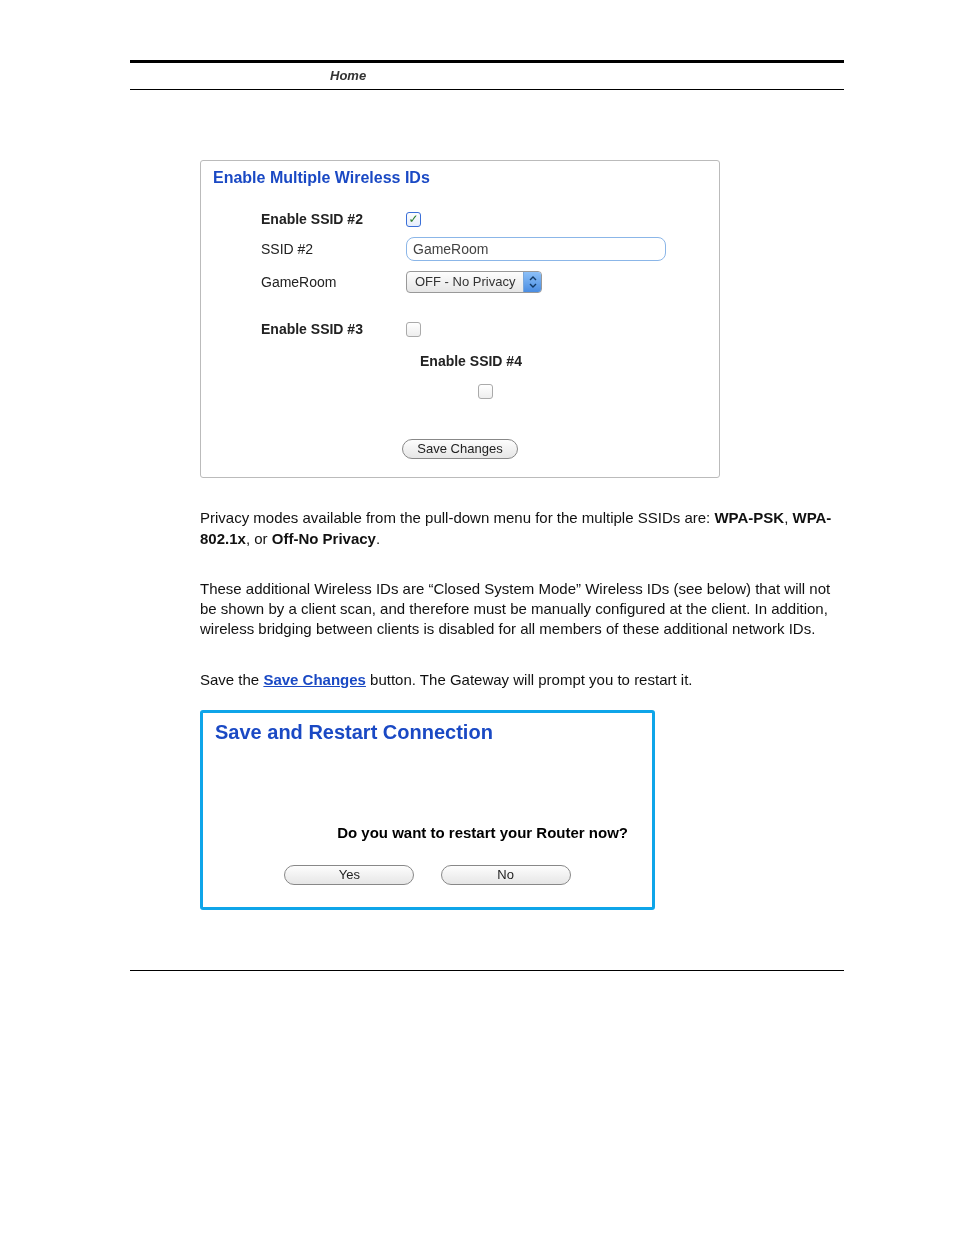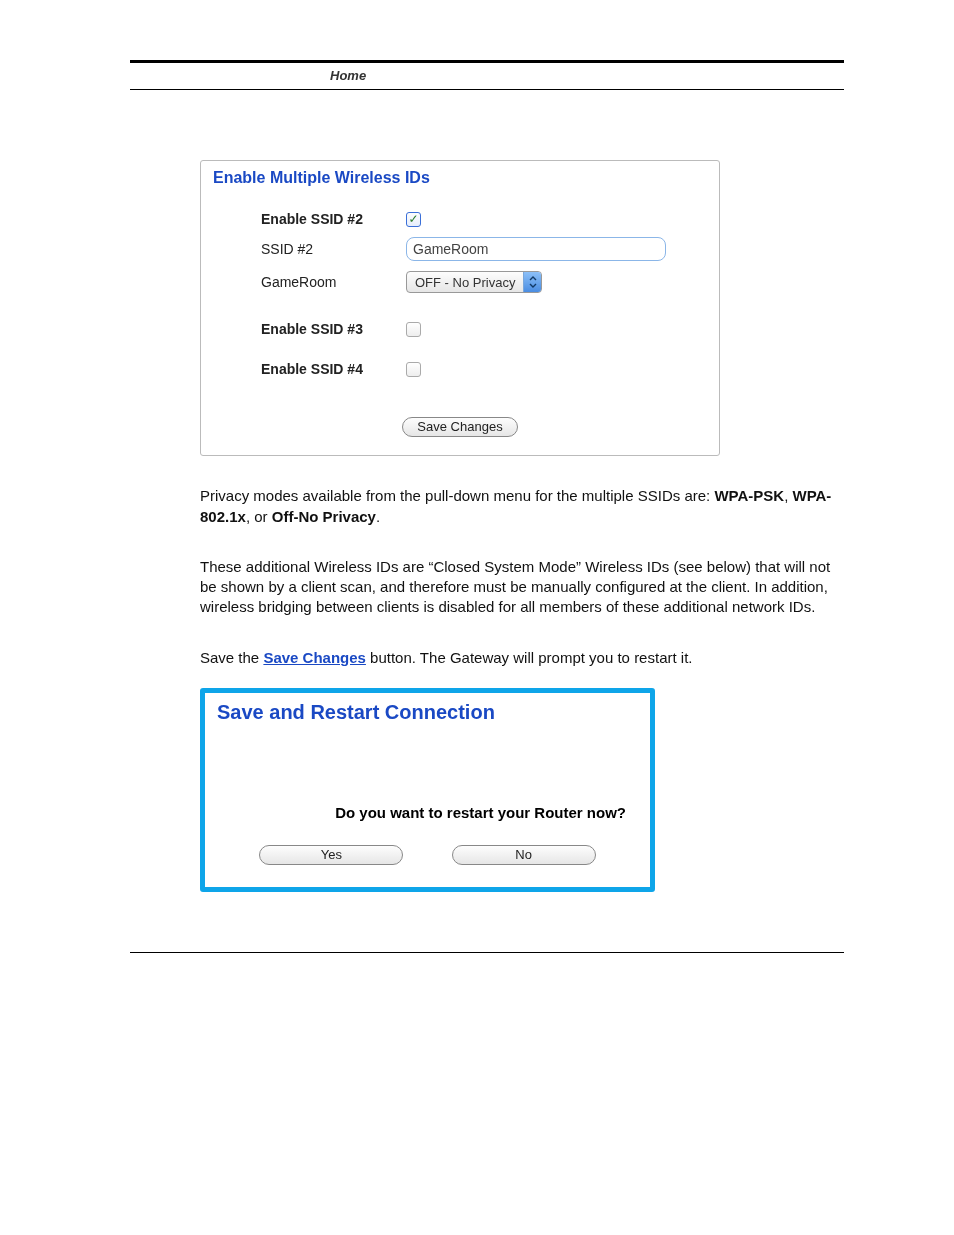--- a/index.html
+++ b/index.html
@@ -78,21 +78,21 @@
     border: 1px solid #8bb6e8;
     border-radius: 8px;
     padding: 3px 6px;
     font-family: "Lucida Grande", Arial, sans-serif;
     font-size: 14px;
     color: #444;
     background: #fff;
   }
   .select-pill {
     display: inline-flex;
-    align-items: center;
+    align-items: flex-start;
     border: 1px solid #999;
     border-radius: 4px;
     background: linear-gradient(#fdfdfd,#e6e6e6);
     font-family: "Lucida Grande", Arial, sans-serif;
     font-size: 13px;
     color: #333;
     overflow: hidden;
   }
   .select-pill .sel-text { padding: 2px 8px 2px 8px; }
   .select-pill .sel-btn {
@@ -121,36 +121,36 @@
     font-size: 15px;
     line-height: 1.35;
     color: #111;
   }
   .link-text {
     color: #1a49c4;
     font-weight: bold;
     text-decoration: underline;
   }
   .panel2 {
-    border: 5px solid #0ea5e9;
+    border: 3px solid #0ea5e9;
     border-radius: 3px;
     width: 455px;
     margin-left: 70px;
     margin-top: 20px;
     padding: 6px 10px 22px 10px;
     background:#fff;
   }
   .prompt {
     font-weight: bold;
     font-size: 15px;
     text-align: right;
     margin: 80px 14px 24px 0;
   }
   .btn-row { text-align: center; }
-  .btn-row .pill-button { width: 144px; text-align:center; margin: 0 22px; border-radius: 10px; }
+  .btn-row .pill-button { width: 130px; text-align:center; margin: 0 11px; border-radius: 10px; }
   .footer {
     margin-top: 60px;
   }
   .page-num {
     text-align: right;
     font-family: Georgia, "Times New Roman", serif;
     font-size: 22px;
     margin-top: 10px;
     margin-right: -4px;
   }
@@ -188,21 +188,21 @@
               </svg>
           </span>
         </span>
       </div>
 
       <div class="form-row" style="margin-top:28px;">
         <span class="lbl bold">Enable SSID #3</span>
         <span class="chk unchecked">✓</span>
       </div>
 
-      <div class="form-row" style="margin-top:24px;">
+      <div class="form-row" style="margin-top:16px;flex-direction:column;">
         <span class="lbl bold">Enable SSID #4</span>
         <span class="chk unchecked">✓</span>
       </div>
 
       <div class="save-row">
         <span class="pill-button">Save Changes</span>
       </div>
     </div>
 
     <p class="paragraph">

